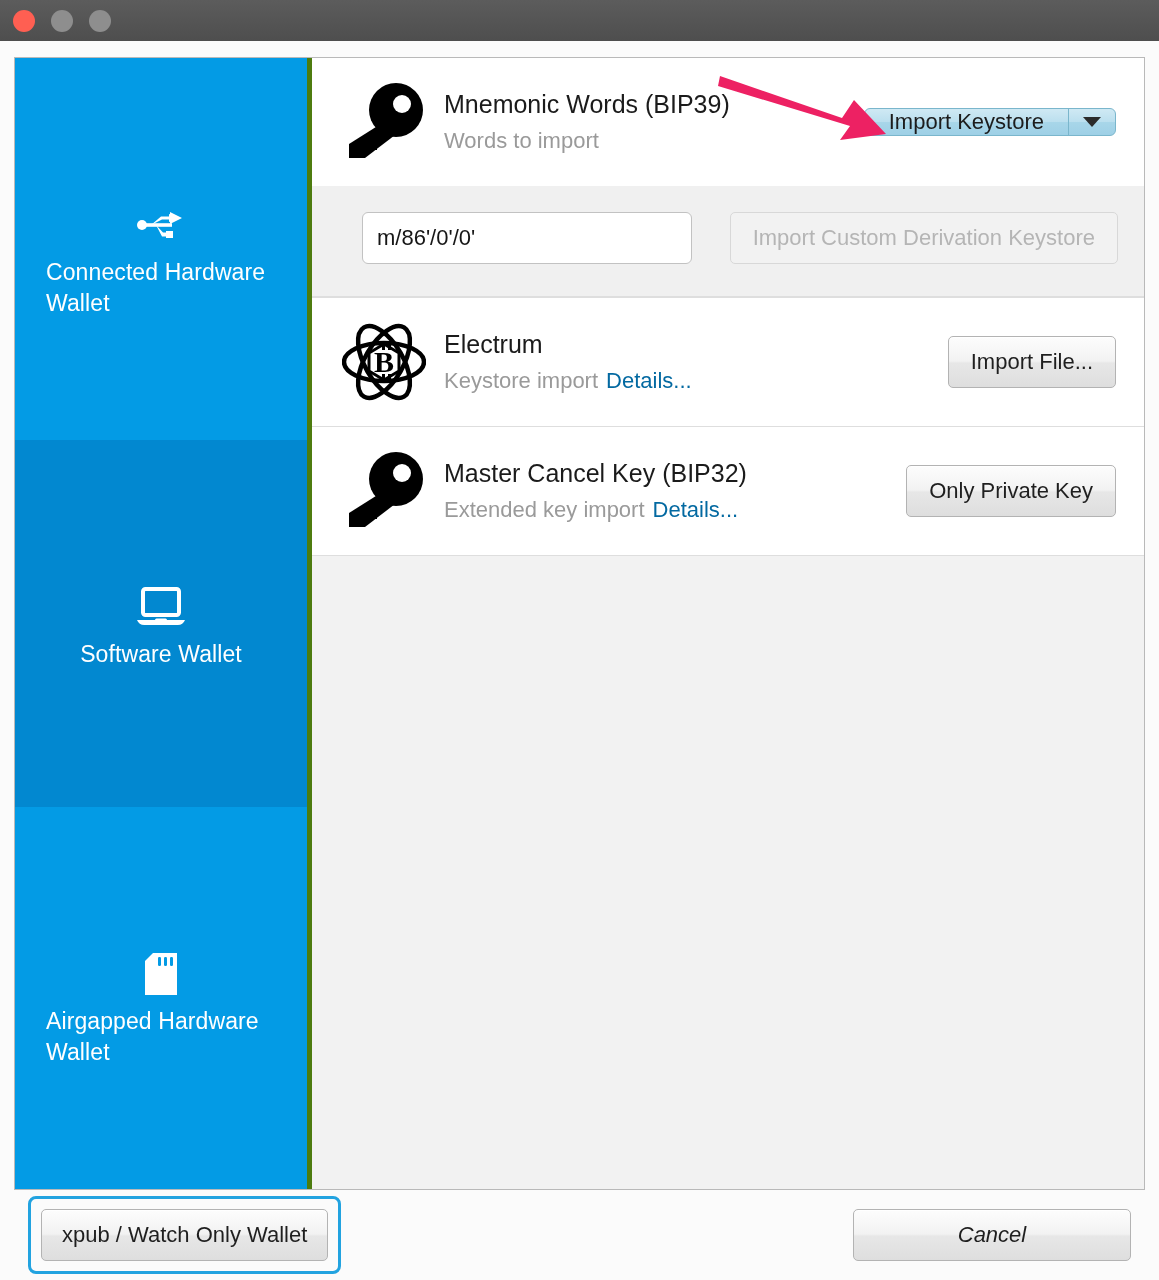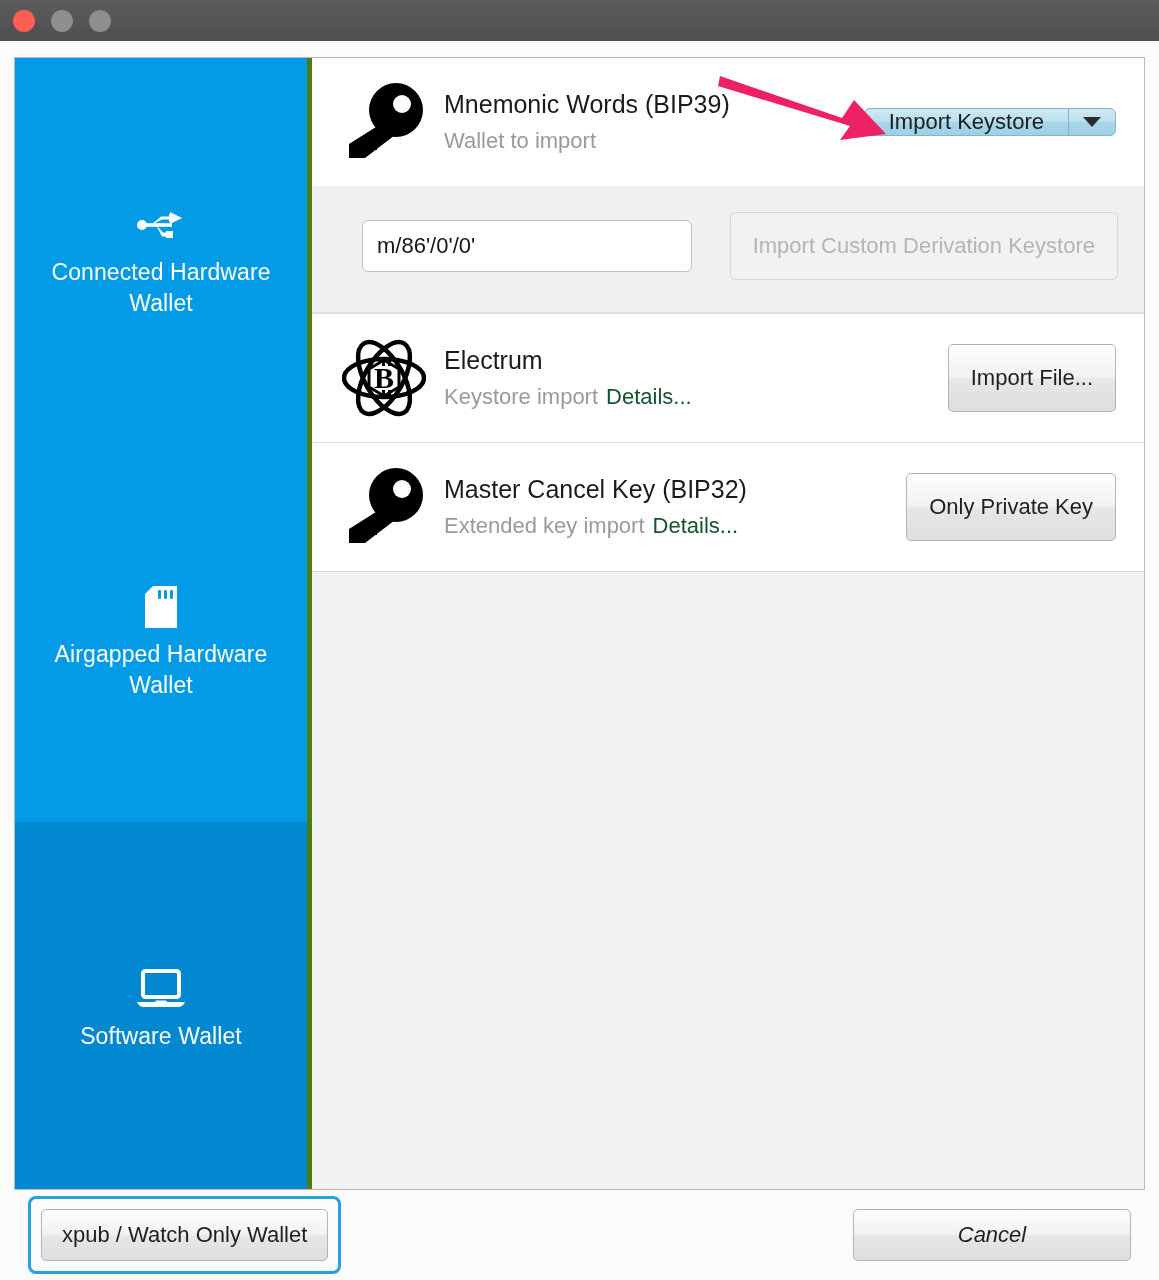--- a/index.html
+++ b/index.html
@@ -70,21 +70,20 @@
     display: flex;
     flex-direction: column;
     box-sizing: border-box;
   }
   .side-item {
     display: flex;
     flex-direction: column;
     align-items: center;
     justify-content: flex-start;
     color: #ffffff;
-    text-align: center;
     box-sizing: border-box;
   }
   .side-item.connected  { height: 382px; padding-top: 145px; background: #039be5; }
   .side-item.airgapped  { height: 382px; padding-top: 145px; background: #039be5; }
   .side-item.software   { flex: 1 1 auto;  padding-top: 145px; background: #0288d0; }
 
   .side-icon {
     height: 44px;
     display: flex;
     align-items: center;
@@ -142,39 +141,39 @@
     white-space: nowrap;
   }
   .sec-sub {
     font-size: 22px;
     color: #9a9a9a;
     line-height: 32px;
     margin-top: 4px;
     white-space: nowrap;
   }
   .sec-sub .details-link {
-    color: #14532d;
+    color: #0369a1;
     cursor: pointer;
     margin-left: 8px;
   }
   .sec-action {
     flex: 0 0 auto;
     display: flex;
     align-items: center;
   }
 
   
   .btn {
     font-family: "Liberation Sans", sans-serif;
     font-size: 22px;
     color: #1f1f1f;
     background: linear-gradient(to bottom, #fdfdfd 0%, #f2f2f2 48%, #e7e7e7 52%, #dedede 100%);
     border: 1px solid #b3b3b3;
     border-radius: 5px;
-    padding: 20px 22px;
+    padding: 12px 22px;
     cursor: pointer;
     line-height: 26px;
     white-space: nowrap;
     box-shadow: 0 1px 0 rgba(255,255,255,0.8) inset;
   }
   .btn.disabled {
     color: #b5b5b5;
     background: #f2f2f2;
     border-color: #d8d8d8;
     cursor: default;
@@ -295,41 +294,41 @@
                 <path d="M19 17 L26 24.5 L33 24.5 L33 28.5 L25 28.5 Z"></path>
                 <rect x="29" y="23" width="7" height="7"></rect>
                 <path d="M33 4 L33 16 L45 10 Z"></path>
                 <path d="M32 6 L32 14 L44 10 Z"></path>
               </g>
             </svg>
           </div>
           <div class="side-label">Connected Hardware Wallet</div>
         </div>
 
+        <div class="side-item software">
+          <div class="side-icon">
+            <svg width="52" height="40" viewBox="0 0 52 40">
+              <rect x="8" y="2" width="36" height="26" rx="2.5" fill="none" stroke="#ffffff" stroke-width="4"></rect>
+              <path d="M2 33 L50 33 A8 8 0 0 1 42 38 L10 38 A8 8 0 0 1 2 33 Z" fill="#ffffff"></path>
+              <rect x="20" y="31.5" width="12" height="3" rx="1.5" fill="#ffffff"></rect>
+            </svg>
+          </div>
+          <div class="side-label">Software Wallet</div>
+        </div>
+
         <div class="side-item airgapped">
           <div class="side-icon">
             <svg width="32" height="42" viewBox="0 0 32 42">
               <path d="M8 0 L32 0 L32 42 L0 42 L0 8 Z" fill="#ffffff"></path>
               <rect x="13" y="4" width="3" height="9" rx="1.2" fill="#039be5"></rect>
               <rect x="19" y="4" width="3" height="9" rx="1.2" fill="#039be5"></rect>
               <rect x="25" y="4" width="3" height="9" rx="1.2" fill="#039be5"></rect>
             </svg>
           </div>
           <div class="side-label">Airgapped Hardware Wallet</div>
-        </div>
-
-        <div class="side-item software">
-          <div class="side-icon">
-            <svg width="52" height="40" viewBox="0 0 52 40">
-              <rect x="8" y="2" width="36" height="26" rx="2.5" fill="none" stroke="#ffffff" stroke-width="4"></rect>
-              <path d="M2 33 L50 33 A8 8 0 0 1 42 38 L10 38 A8 8 0 0 1 2 33 Z" fill="#ffffff"></path>
-              <rect x="20" y="31.5" width="12" height="3" rx="1.5" fill="#ffffff"></rect>
-            </svg>
-          </div>
-          <div class="side-label">Software Wallet</div>
         </div>
 
       </div>
 
       <div class="main">
 
         <div class="section">
           <div class="section-main">
             <div class="sec-icon">
               <svg width="82" height="80" viewBox="0 0 82 80">
@@ -337,21 +336,21 @@
                   <circle cx="53" cy="28" r="27"></circle>
                   <circle cx="59" cy="22" r="9" fill="#ffffff"></circle>
                   <path d="M44 38 L56 50 L22 76 L6 76 L6 62 Z"></path>
                   <rect x="6" y="62" width="16" height="14"></rect>
                   <rect x="22" y="58" width="12" height="10"></rect>
                 </g>
               </svg>
             </div>
             <div class="sec-text">
               <div class="sec-title">Mnemonic Words (BIP39)</div>
-              <div class="sec-sub"><span>Wallet to import</span></div>
+              <div class="sec-sub"><span>Words to import</span></div>
             </div>
             <div class="sec-action">
               <div class="split-btn">
                 <button class="sb-main">Import Keystore</button>
                 <div class="sb-arrow">
                   <span class="caret-down"></span>
                 </div>
               </div>
             </div>
           </div>

